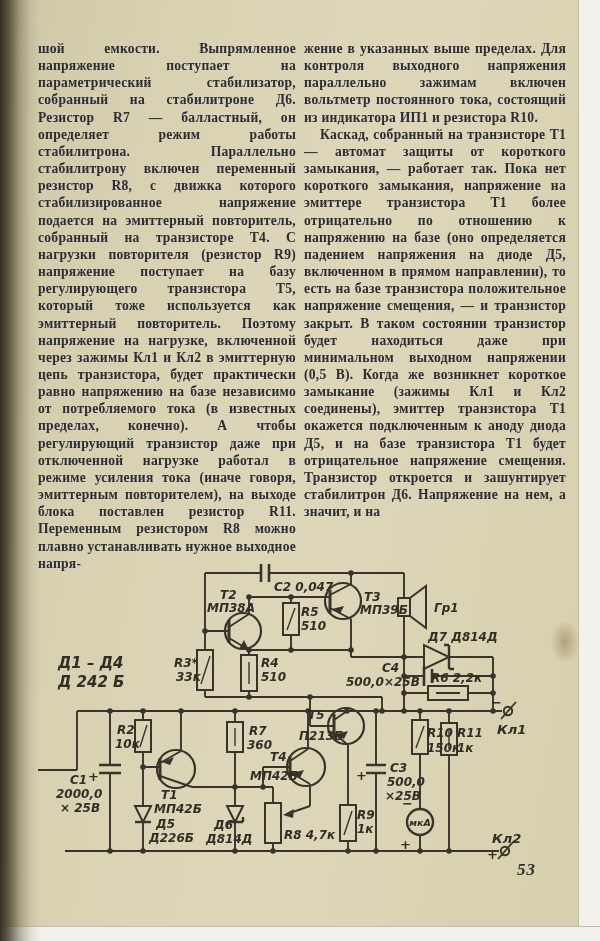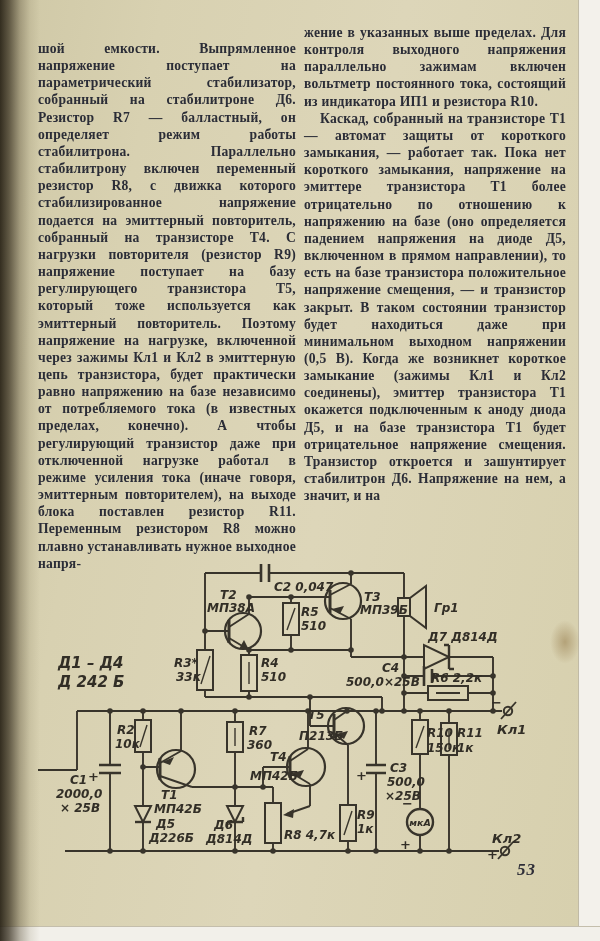--- a/index.html
+++ b/index.html
@@ -12,21 +12,21 @@
   .edge-bottom{position:absolute;left:0;top:926px;width:600px;height:15px;background:#f2f0ea;
         border-top:1px solid rgba(150,140,110,.5)}
   .spine{position:absolute;left:0;top:0;width:40px;height:941px;
         background:linear-gradient(90deg,rgba(38,32,20,.92) 0px,rgba(58,50,34,.75) 9px,rgba(92,82,58,.4) 20px,rgba(120,110,80,.15) 30px,rgba(0,0,0,0) 40px)}
   .stain{position:absolute;left:550px;top:620px;width:30px;height:44px;border-radius:50%;
         background:radial-gradient(ellipse at center,rgba(125,92,38,.4),rgba(125,92,38,0) 70%)}
   .col{position:absolute;color:#2b2d37;font-weight:bold;font-size:13.6px;line-height:17.15px;
         text-align:justify;letter-spacing:.25px}
   .col p{margin:0}
   .col-left{left:38px;top:40px;width:258px}
-  .col-right{left:304px;top:24px;width:262px}
+  .col-right{left:304px;top:40px;width:262px}
   .p-indent{text-indent:16px}
   .pageno{position:absolute;left:517px;top:860px;font-size:17px;font-weight:bold;font-style:italic;color:#2e2e38;letter-spacing:1px}
   svg.schem{position:absolute;left:0;top:0;width:600px;height:941px}
   svg.schem path,svg.schem circle.sym,svg.schem rect,svg.schem polygon.d{stroke:#38342b;fill:none}
   svg.schem text{font-family:"DejaVu Sans",sans-serif;font-style:italic;font-weight:bold;fill:#322e26;font-size:12px}
   svg.schem text.lg{font-size:15px}
   svg.schem text.md{font-size:13px}
   svg.schem text.sm{font-size:9.5px;text-anchor:middle}
 </style>
 </head>

